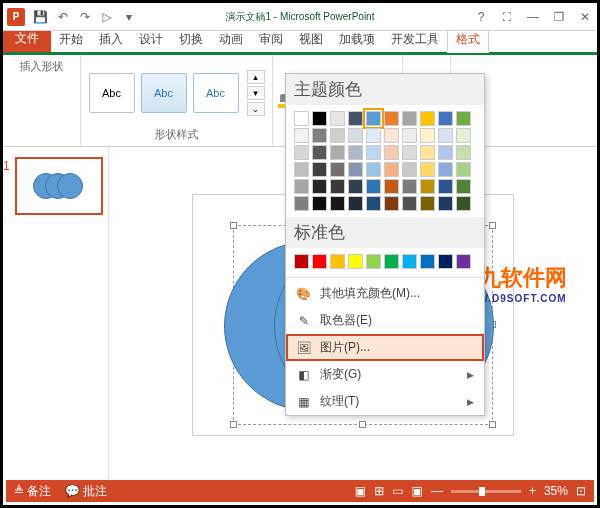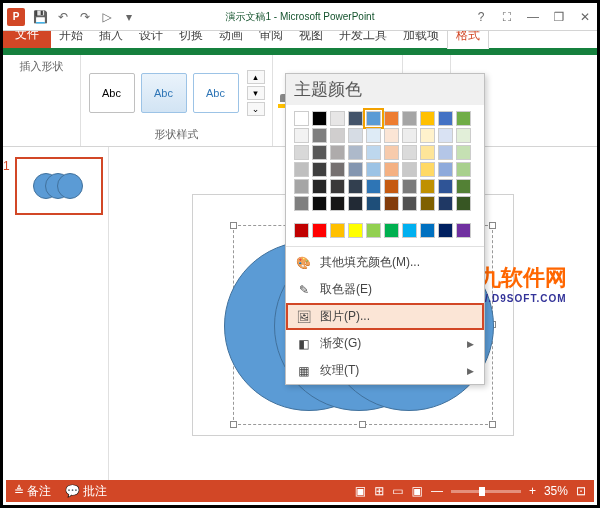--- a/index.html
+++ b/index.html
@@ -4,21 +4,21 @@
 <style>
 *{box-sizing:border-box;margin:0;padding:0;font-family:"Microsoft YaHei","Segoe UI",sans-serif;font-size:12px}
 body{width:600px;height:508px;background:#fff;border:3px solid #000;overflow:hidden;position:relative}
 .titlebar{height:28px;background:#fff;display:flex;align-items:center;border-bottom:1px solid #d4d4d4;position:relative}
 .app-icon{width:18px;height:18px;background:#d24726;margin:0 4px;border-radius:2px;display:flex;align-items:center;justify-content:center;color:#fff;font-weight:bold;font-size:10px}
 .qat{display:flex;gap:6px;align-items:center;margin-left:4px}
 .qat-btn{width:16px;height:16px;display:flex;align-items:center;justify-content:center;color:#666}
 .title-text{position:absolute;left:50%;transform:translateX(-50%);color:#14532d;font-size:10px}
 .win-controls{position:absolute;right:4px;display:flex;gap:10px;color:#666}
 .win-btn{width:16px;height:16px;display:flex;align-items:center;justify-content:center}
-.tabs{height:24px;background:#fff;display:flex;align-items:flex-end;border-bottom:7px solid #15803d}
+.tabs{height:24px;background:#fff;display:flex;align-items:flex-end;border-bottom:3px solid #15803d}
 .tab{padding:4px 8px;color:#444;cursor:pointer}
 .tab.file{background:#d24726;color:#fff;padding:5px 12px}
 .tab.active{color:#d24726;border:1px solid #d4d4d4;border-bottom:1px solid #fff;margin-bottom:-1px;background:#fff}
 .ribbon{height:92px;background:#fff;border-bottom:1px solid #d4d4d4;display:flex}
 .ribbon-group{border-right:1px solid #e0e0e0;display:flex;flex-direction:column;align-items:center;padding:4px 8px;position:relative}
 .group-content{flex:1;display:flex;align-items:center;gap:6px}
 .group-label{font-size:11px;color:#666;text-align:center;width:100%}
 .big-btn{display:flex;flex-direction:column;align-items:center;gap:2px;padding:2px 6px}
 .big-btn .ico{width:32px;height:32px;display:flex;align-items:center;justify-content:center}
 .big-btn .lbl{font-size:11px;color:#444}
@@ -94,22 +94,22 @@
 
 <div class="tabs">
   <div class="tab file">文件</div>
   <div class="tab">开始</div>
   <div class="tab">插入</div>
   <div class="tab">设计</div>
   <div class="tab">切换</div>
   <div class="tab">动画</div>
   <div class="tab">审阅</div>
   <div class="tab">视图</div>
+  <div class="tab">加载项</div>
   <div class="tab">开发工具</div>
-  <div class="tab">加载项</div>
   <div class="tab active">格式</div>
 </div>
 
 <div class="ribbon">
   <div class="ribbon-group" style="width:78px">
     <div class="group-label">插入形状</div>
   </div>
   <div class="ribbon-group" style="width:192px">
     <div class="group-content">
       <div class="style-box s1">Abc</div>
@@ -242,20 +242,21 @@
       <div class="color-sw" style="background: rgb(12, 12, 12);"></div>
       <div class="color-sw" style="background: rgb(23, 22, 22);"></div>
       <div class="color-sw" style="background: rgb(34, 42, 53);"></div>
       <div class="color-sw" style="background: rgb(30, 78, 121);"></div>
       <div class="color-sw" style="background: rgb(131, 60, 11);"></div>
       <div class="color-sw" style="background: rgb(82, 82, 82);"></div>
       <div class="color-sw" style="background: rgb(127, 96, 0);"></div>
       <div class="color-sw" style="background: rgb(31, 56, 100);"></div>
       <div class="color-sw" style="background: rgb(55, 86, 35);"></div>
     </div>
+  <div class="popup-header">标准色</div>
   <div class="color-grid" id="standard-grid">
       <div class="color-sw" style="background: rgb(192, 0, 0);"></div>
       <div class="color-sw" style="background: rgb(255, 0, 0);"></div>
       <div class="color-sw" style="background: rgb(255, 192, 0);"></div>
       <div class="color-sw" style="background: rgb(255, 255, 0);"></div>
       <div class="color-sw" style="background: rgb(146, 208, 80);"></div>
       <div class="color-sw" style="background: rgb(0, 176, 80);"></div>
       <div class="color-sw" style="background: rgb(0, 176, 240);"></div>
       <div class="color-sw" style="background: rgb(0, 112, 192);"></div>
       <div class="color-sw" style="background: rgb(0, 32, 96);"></div>

